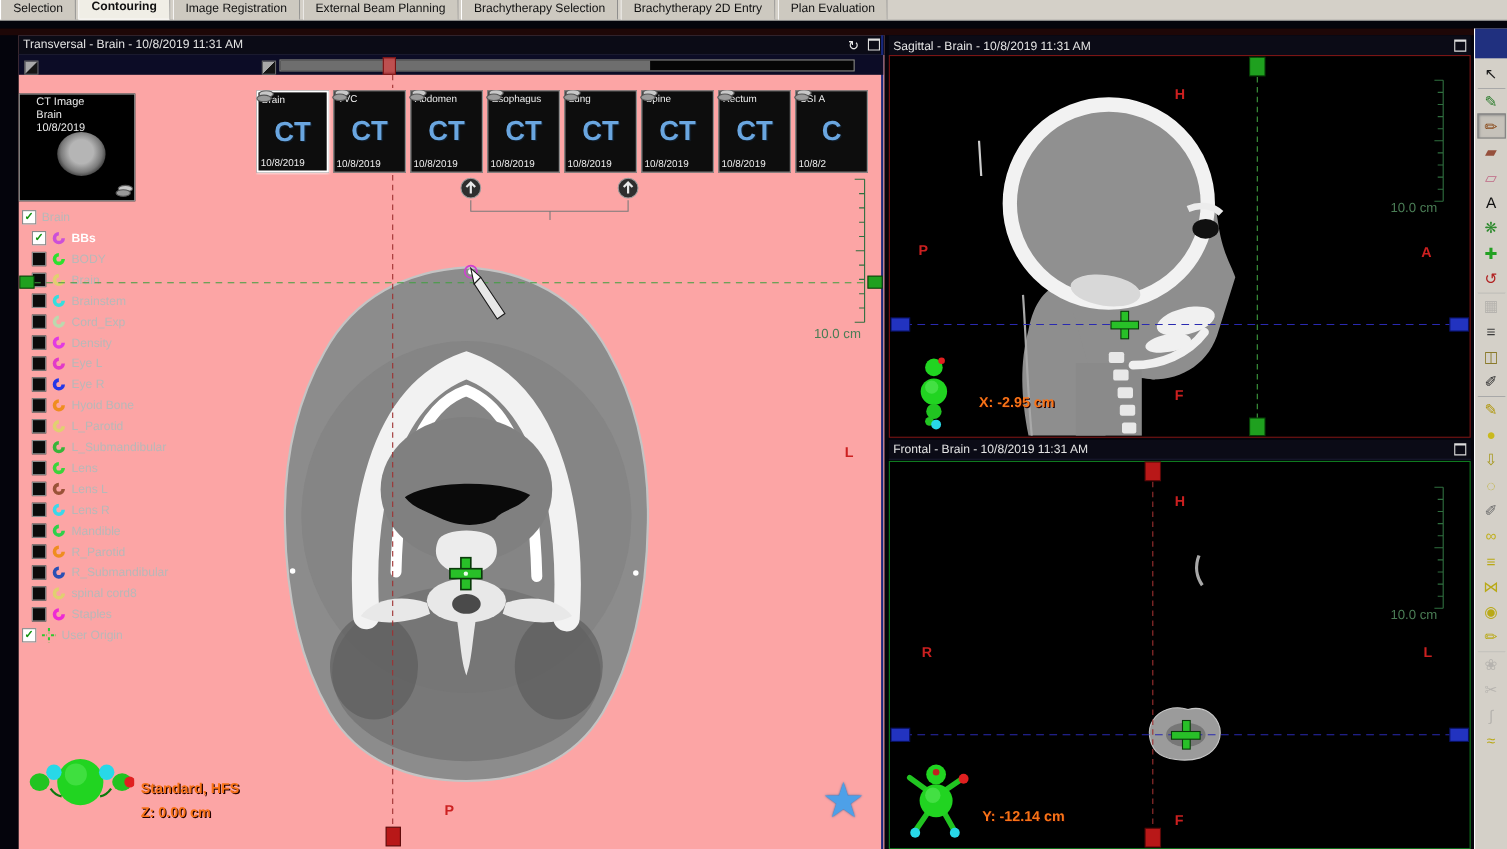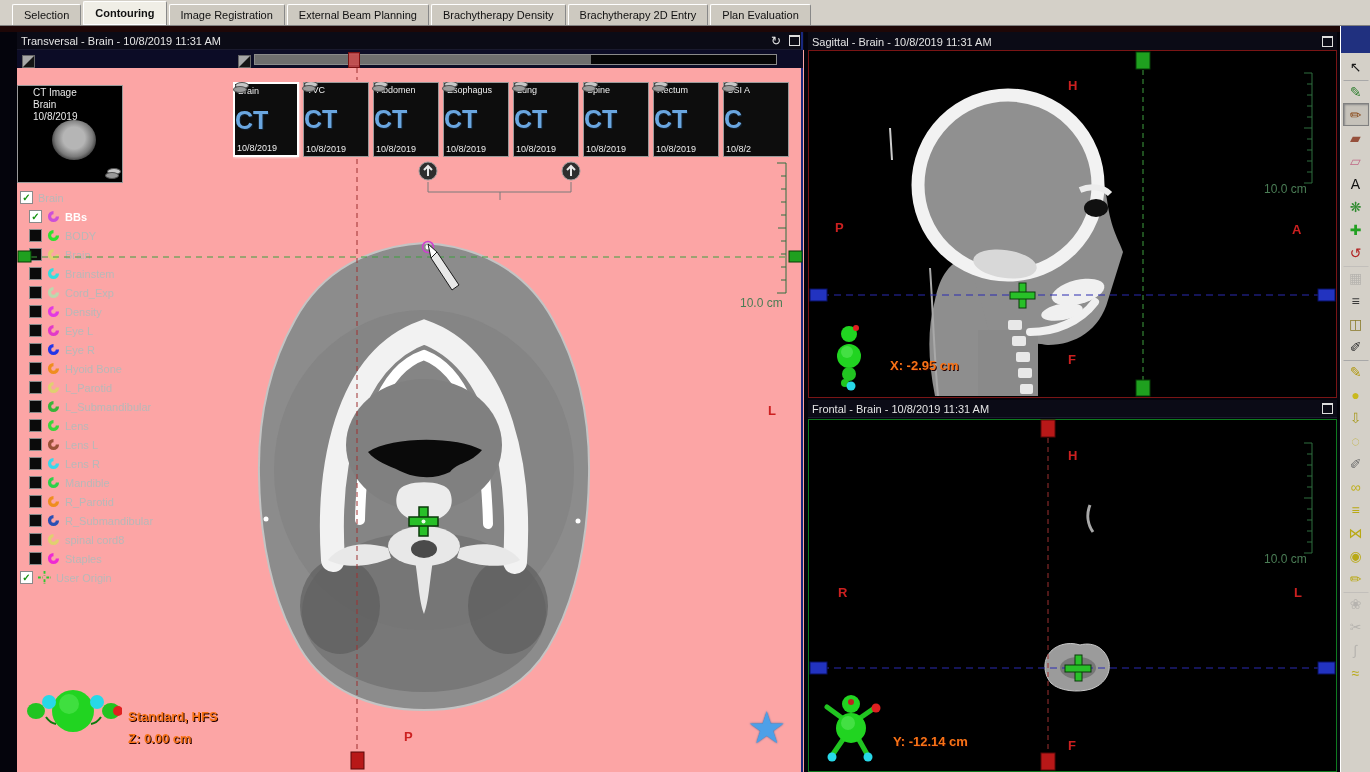--- a/index.html
+++ b/index.html
@@ -1,20 +1,20 @@
 <!DOCTYPE html>
 <html><head>
 <meta charset="utf-8">
 <style>
   html,body{margin:0;padding:0;background:#04040c;width:1370px;height:772px;overflow:hidden;
     font-family:"Liberation Sans",sans-serif;-webkit-font-smoothing:antialiased;}
   .abs{position:absolute;}
   
-  #tabbar{left:0;top:0;width:1370px;height:26px;background:#d4d0c8;border-bottom:1px solid #808080;
-    display:flex;align-items:flex-end;padding-left:12px;box-sizing:border-box;}
+  #tabbar{left:0;top:0;width:1370px;height:19px;background:#d4d0c8;border-bottom:1px solid #808080;
+    display:flex;align-items:flex-end;padding-left:0;box-sizing:border-box;}
   .tab{height:20px;line-height:20px;padding:0 11px;font-size:11px;color:#111;background:#cdc9c0;
     border:1px solid #888;border-bottom:none;border-top-color:#fff;border-left-color:#fff;
     margin-right:2px;border-radius:2px 2px 0 0;}
   .tab.active{background:#f0eee6;height:23px;line-height:23px;font-weight:bold;box-shadow:0 -1px 0 #fff inset;}
   #tabstrip-under{left:0;top:26px;width:1370px;height:6px;background:#1e0707;}
   
   .vp-header{background:#0b0b16;color:#e4e4e4;font-size:11px;display:flex;align-items:center;
     padding:0 4px;box-sizing:border-box;border-bottom:1px solid #1a1a2e;}
   .vp-title{flex:1;white-space:nowrap;overflow:hidden;}
   .hdr-ico{color:#e8e8e8;font-size:12px;margin-left:6px;cursor:pointer;}
@@ -25,21 +25,21 @@
     border:1px solid #666;}
   #slice-track{left:254px;top:54px;width:523px;height:11px;border:1px solid #8a8a8a;background:#060606;box-sizing:border-box;}
   #slice-fill{height:100%;width:336px;background:#6e6e6e;}
   #slice-handle{left:348px;top:52px;width:12px;height:16px;background:rgba(205,75,75,.85);border:1px solid #7a1212;box-sizing:border-box;}
   
   #thumbs{left:233px;top:82px;width:560px;height:77px;display:flex;gap:4px;overflow:hidden;}
   .thumb{width:66px;height:75px;background:#0d0d0d;border:1px solid #9a9a9a;box-sizing:border-box;
     position:relative;color:#eee;flex:none;}
   .thumb.selected{border:2px solid #fff;box-shadow:0 0 3px #fff;}
   .th-name{position:absolute;left:3px;top:2px;font-size:9px;}
-  .th-mod{position:absolute;left:0;right:0;top:22px;text-align:left;font-size:25px;font-weight:bold;
+  .th-mod{position:absolute;left:0;right:0;top:22px;text-align:center;font-size:25px;font-weight:bold;
     color:#6aa6e0;text-shadow:1px 1px 1px #123;}
   .th-date{position:absolute;left:2px;bottom:2px;font-size:9px;}
   .th-stack{position:absolute;right:2px;bottom:2px;}
   
   #info-card{left:17px;top:85px;width:106px;height:98px;border:1px solid #9a9a9a;background:#000;
     color:#e8e8e8;font-size:10px;box-sizing:border-box;}
   #info-card .line{margin:1px 0 0 15px;}
   #mini-brain{position:absolute;left:34px;top:34px;width:44px;height:40px;border-radius:50%;
     background:radial-gradient(circle at 50% 45%,#b5b5b5 0 35%,#7a7a7a 60%,#2a2a2a 78%,#000 85%);}
   #info-stack{position:absolute;right:3px;bottom:3px;}
@@ -96,21 +96,21 @@
 
     <div class="tab">
       <span>Image Registration</span>
     </div>
 
     <div class="tab">
       <span>External Beam Planning</span>
     </div>
 
     <div class="tab">
-      <span>Brachytherapy Density</span>
+      <span>Brachytherapy Selection</span>
     </div>
 
     <div class="tab">
       <span>Brachytherapy 2D Entry</span>
     </div>
 
     <div class="tab">
       <span>Plan Evaluation</span>
     </div>
 

